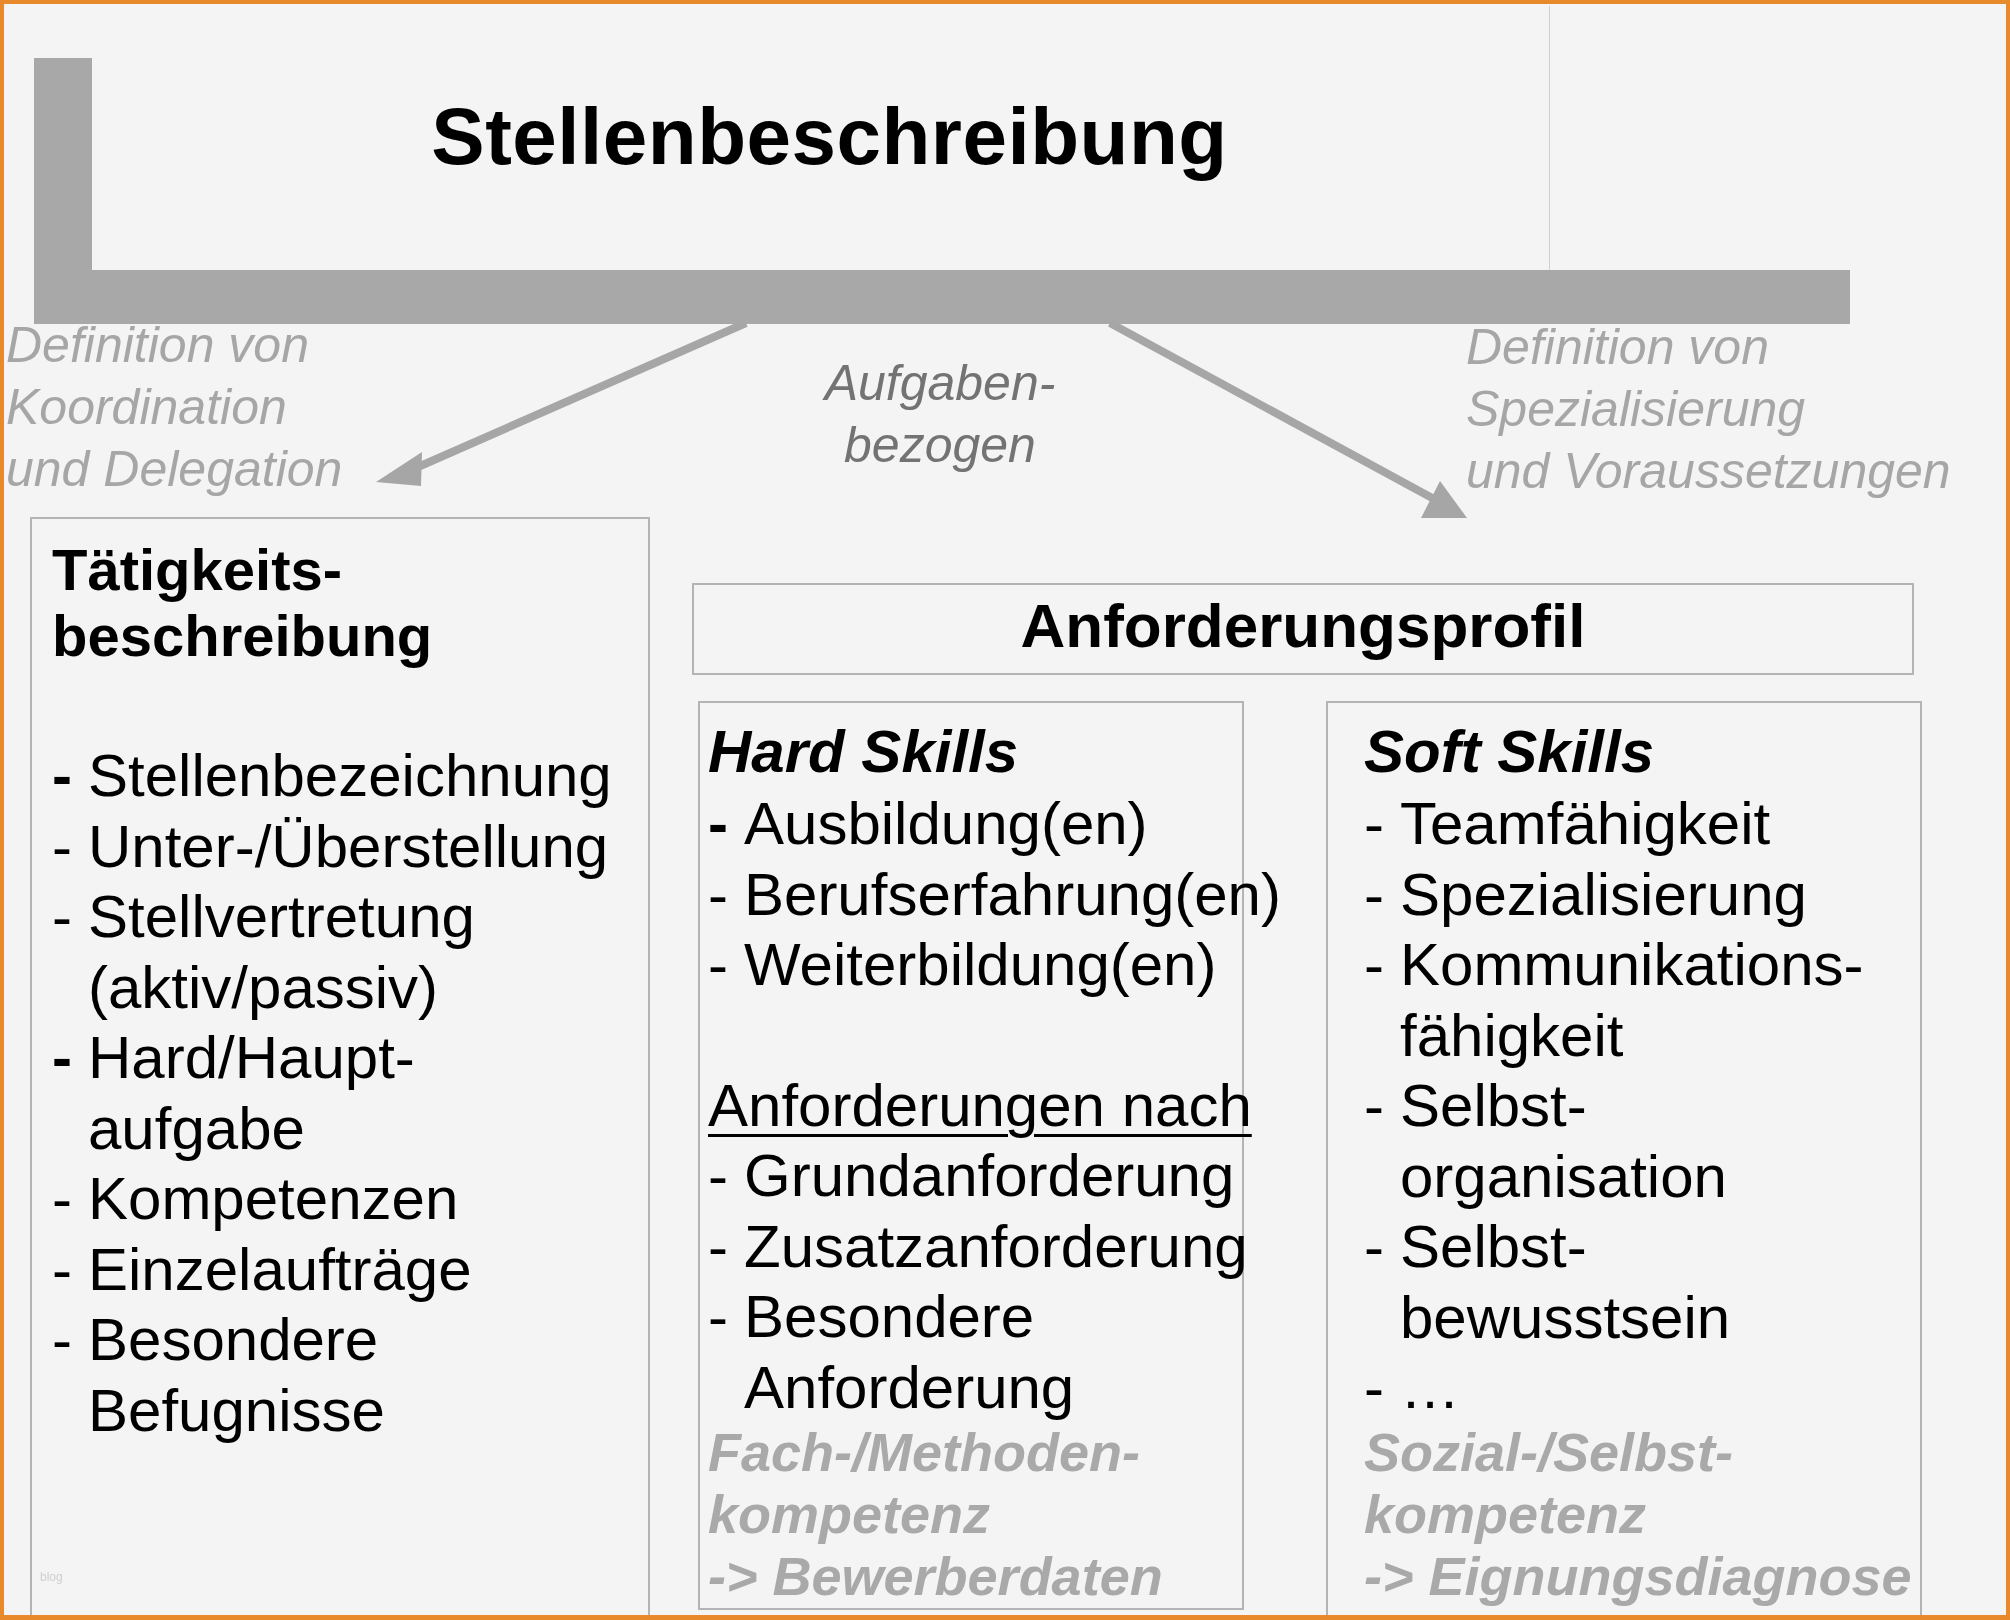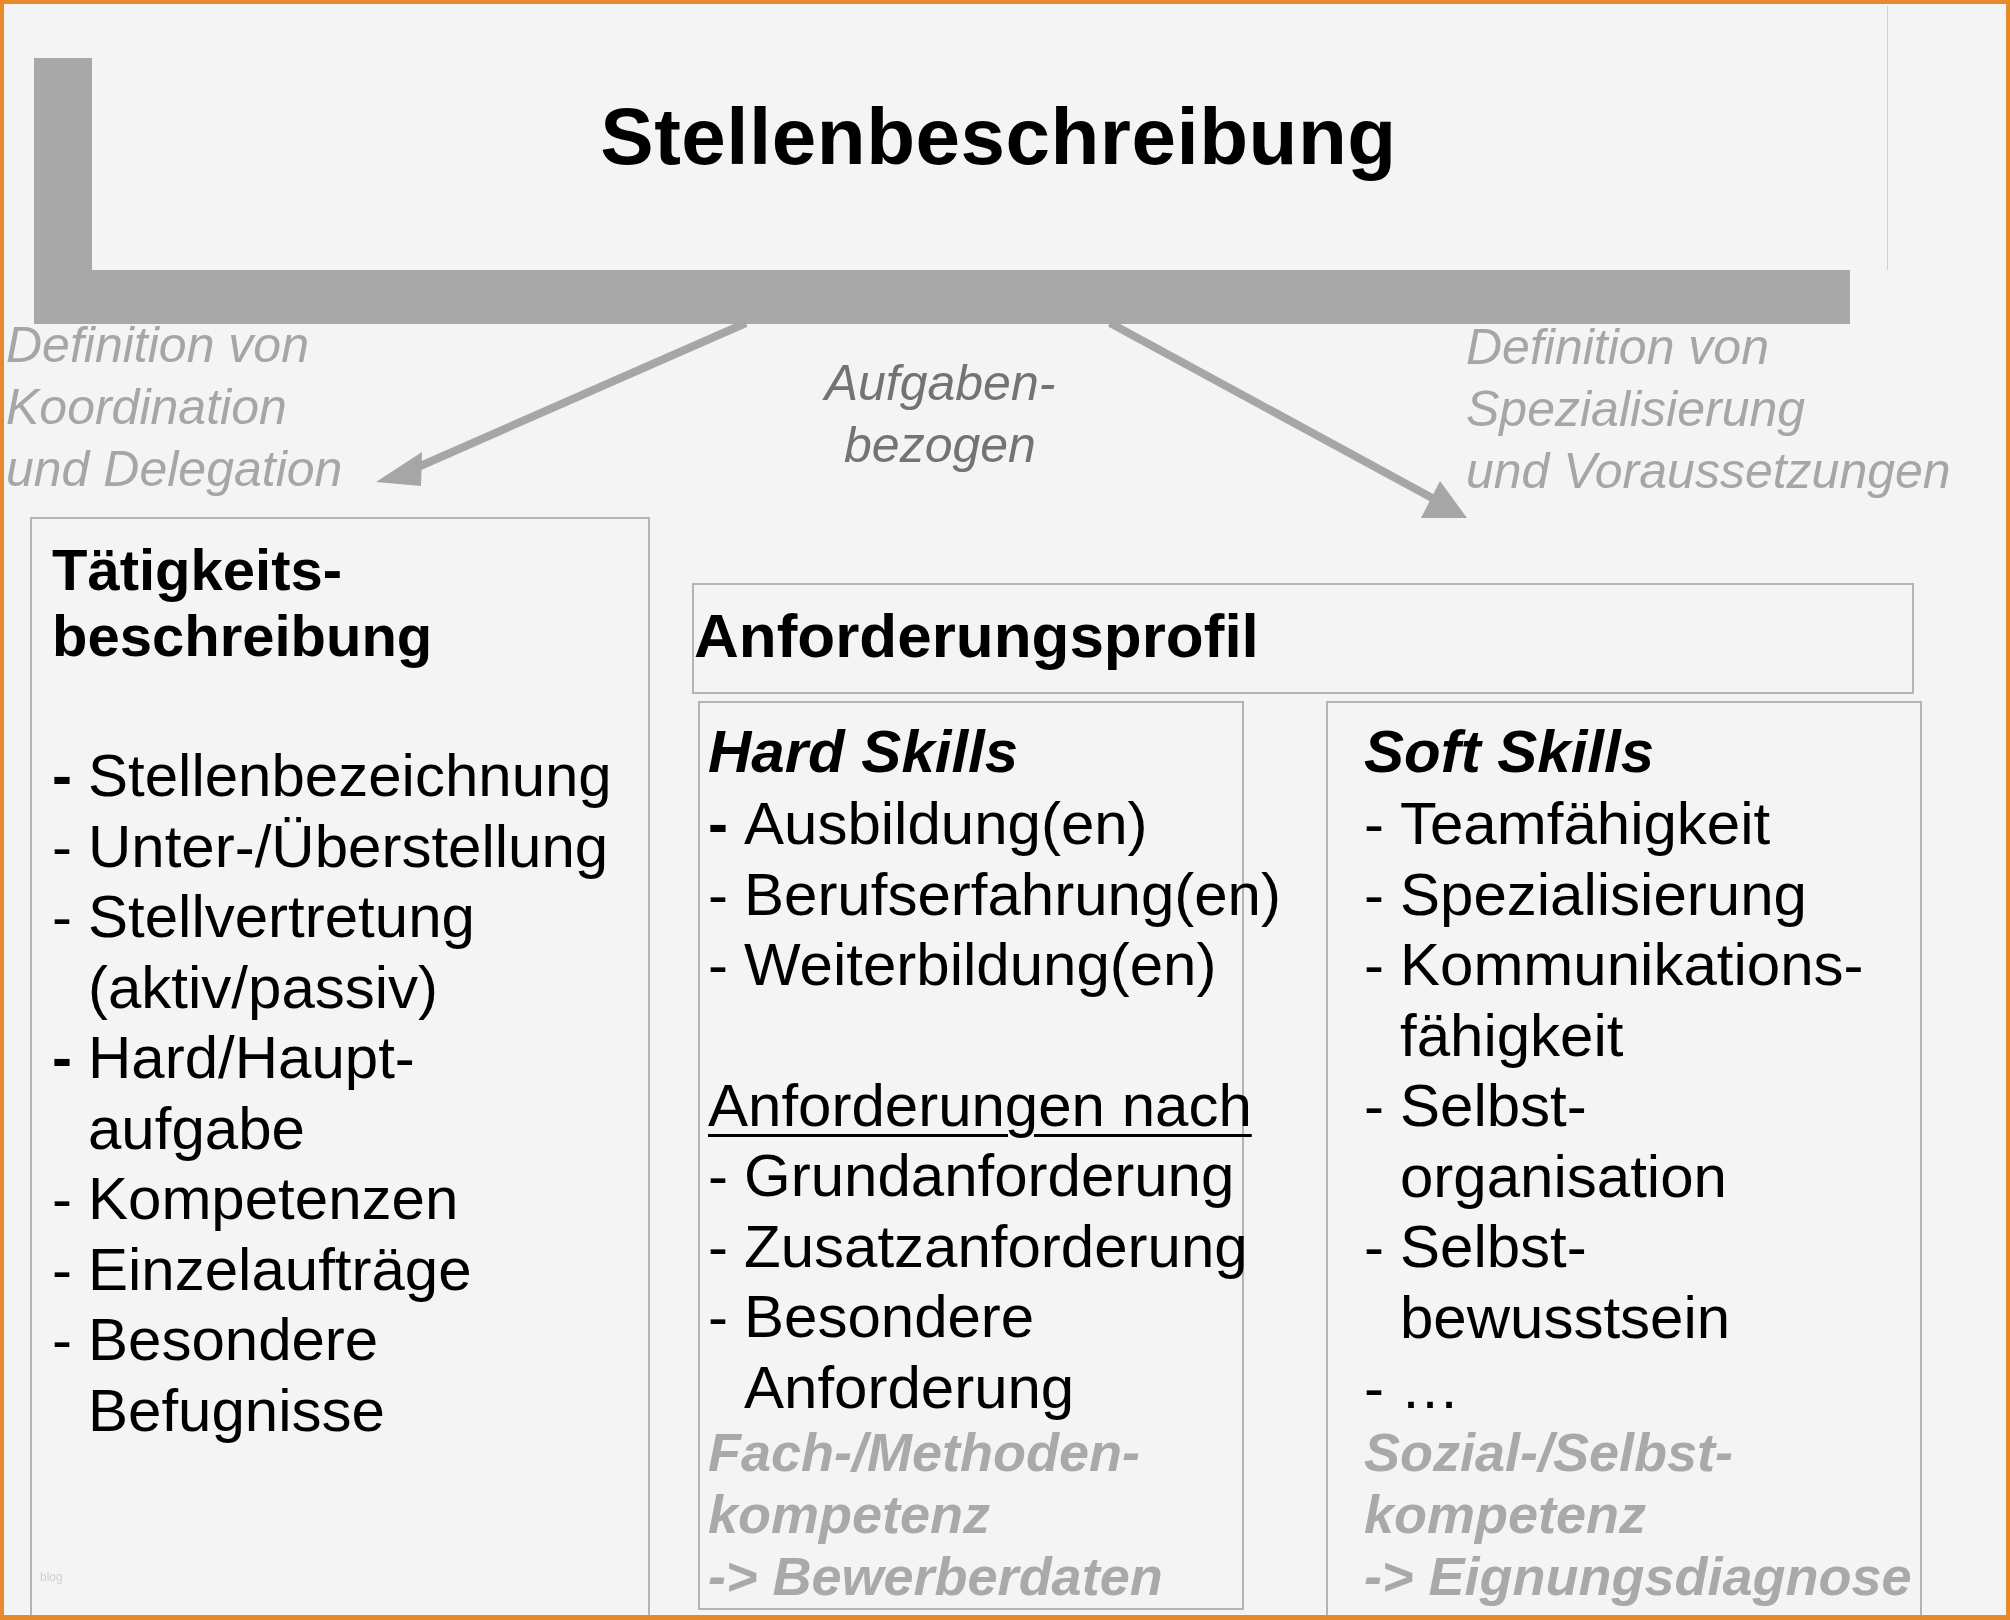--- a/index.html
+++ b/index.html
@@ -13,21 +13,21 @@
     position: absolute; left: 0; top: 0; width: 2010px; height: 1620px;
     box-sizing: border-box; border: 4px solid #e8892b; border-bottom-width: 5px;
     pointer-events: none; z-index: 50;
   }
   .abs { position: absolute; }
 
   
   .title-shadow-v { left: 34px; top: 58px; width: 58px; height: 266px; background: #a8a8a8; }
   .title-shadow-h { left: 34px; top: 270px; width: 1816px; height: 54px; background: #a8a8a8; }
   .title-box {
-    left: 92px; top: 6px; width: 1796px; height: 264px;
+    left: 92px; top: 6px; width: 1458px; height: 264px;
     background: #f4f4f4; border-right: 1px solid #cfcfcf; box-sizing: border-box;
     display: flex; align-items: center; justify-content: center;
   }
   .title-text { font-weight: bold; font-size: 80px; letter-spacing: 0.5px; margin-top: -2px; margin-left: 18px; }
 
   
   .caption-gray {
     font-style: italic; color: #a6a6a6; font-size: 50px; line-height: 62px; white-space: nowrap;
   }
   .caption-left { left: 6px; top: 314px; }
@@ -48,22 +48,22 @@
   .left-box .box-heading { position: absolute; left: 20px; top: 18px; }
   .list { position: absolute; font-size: 60px; line-height: 70.5px; }
   .left-box .list { left: 20px; top: 222px; }
   .li { display: flex; white-space: nowrap; }
   .li .dash { width: 36px; flex: none; }
   .li .dash.b { font-weight: bold; }
   .li.cont { padding-left: 36px; }
 
   
   .profile-header {
-    left: 692px; top: 583px; width: 1222px; height: 111px;
-    display: flex; align-items: center; 
+    left: 692px; top: 583px; width: 1222px; height: 92px;
+    display: flex; align-items: center; justify-content: center;
   }
   .profile-header .box-heading { font-size: 62px; margin-top: -6px; }
 
   .hard-box { left: 698px; top: 701px; width: 546px; height: 909px; }
   .soft-box { left: 1326px; top: 701px; width: 596px; height: 1008px; }
 
   .col-heading { position: absolute; font-weight: bold; font-style: italic; font-size: 60px; line-height: 70px; white-space: nowrap; }
   .hard-box .col-heading { left: 8px; top: 14px; }
   .soft-box .col-heading { left: 36px; top: 14px; }
 

